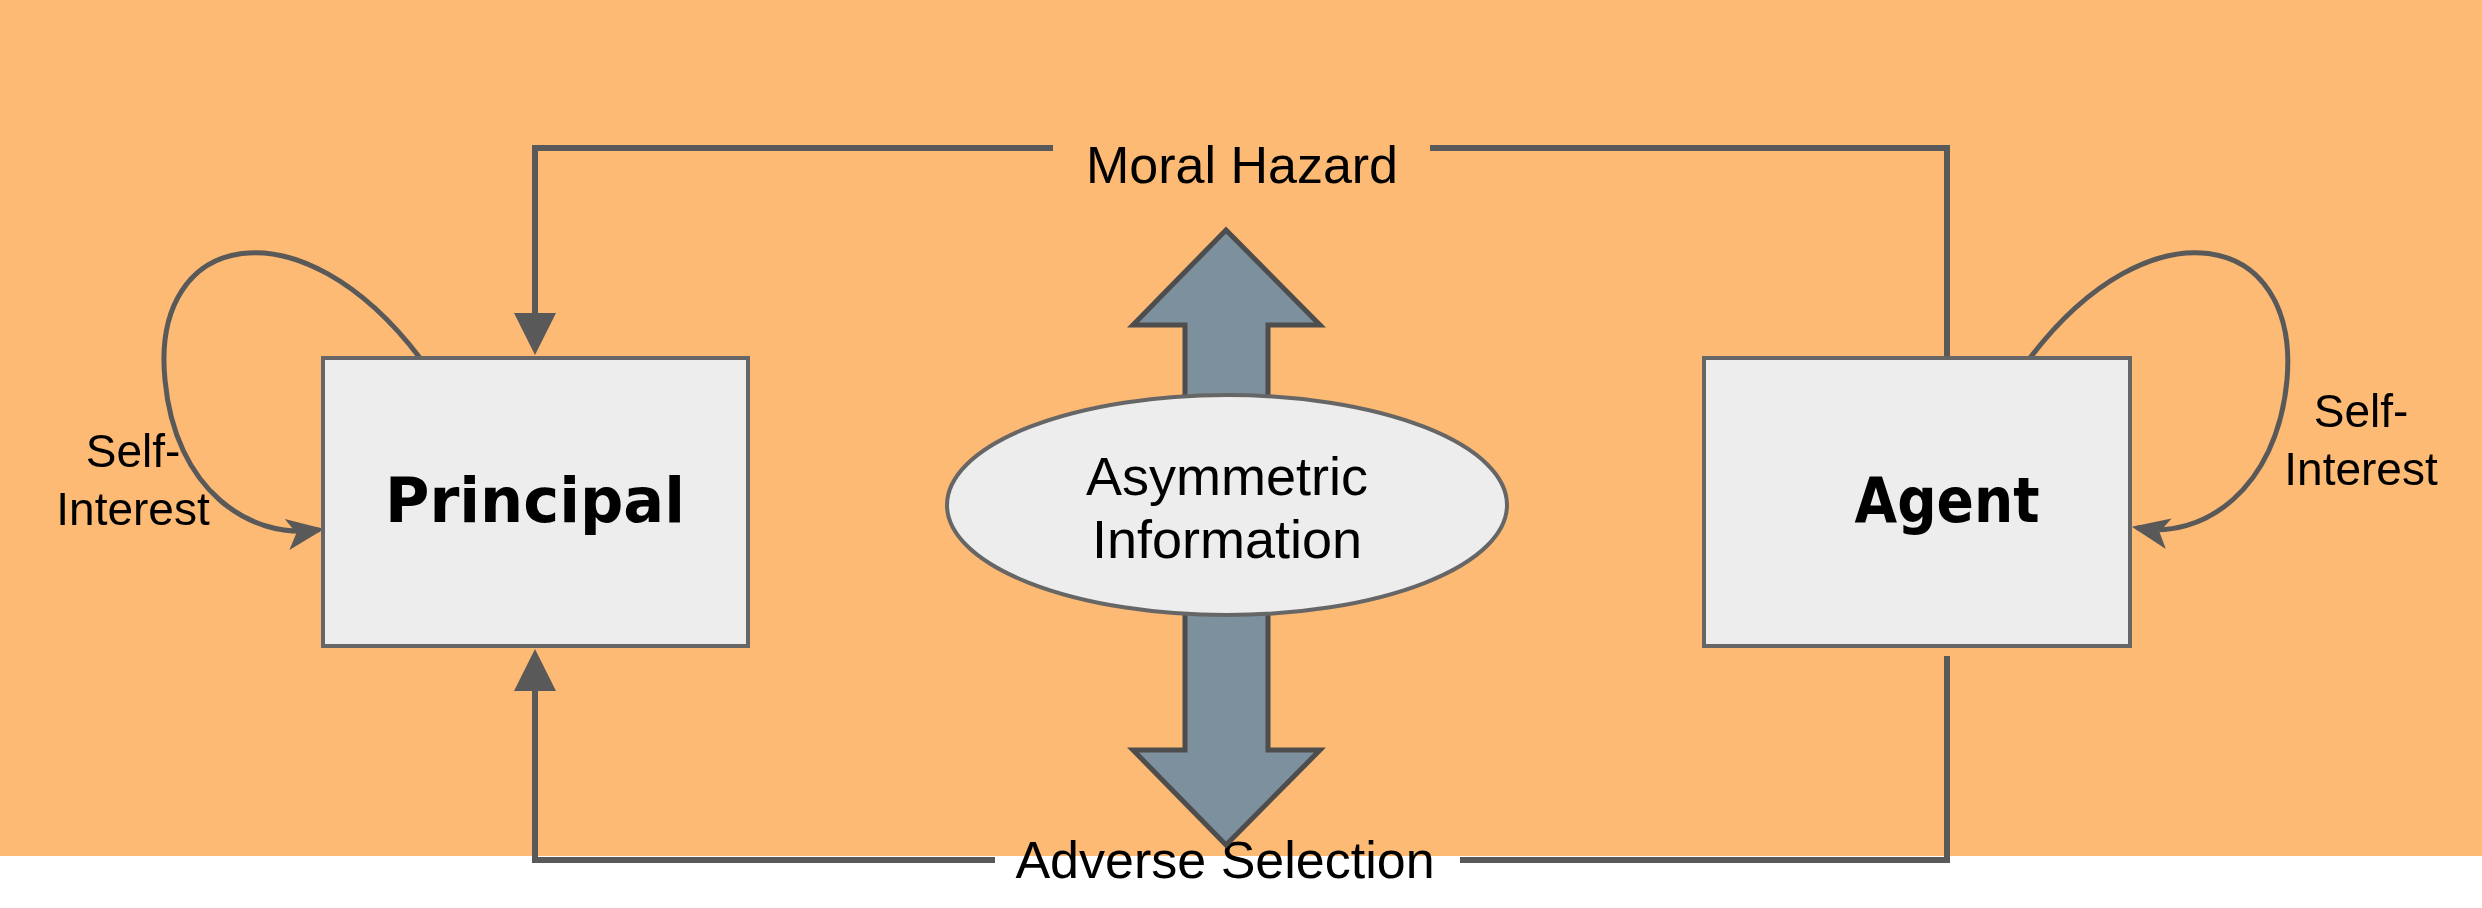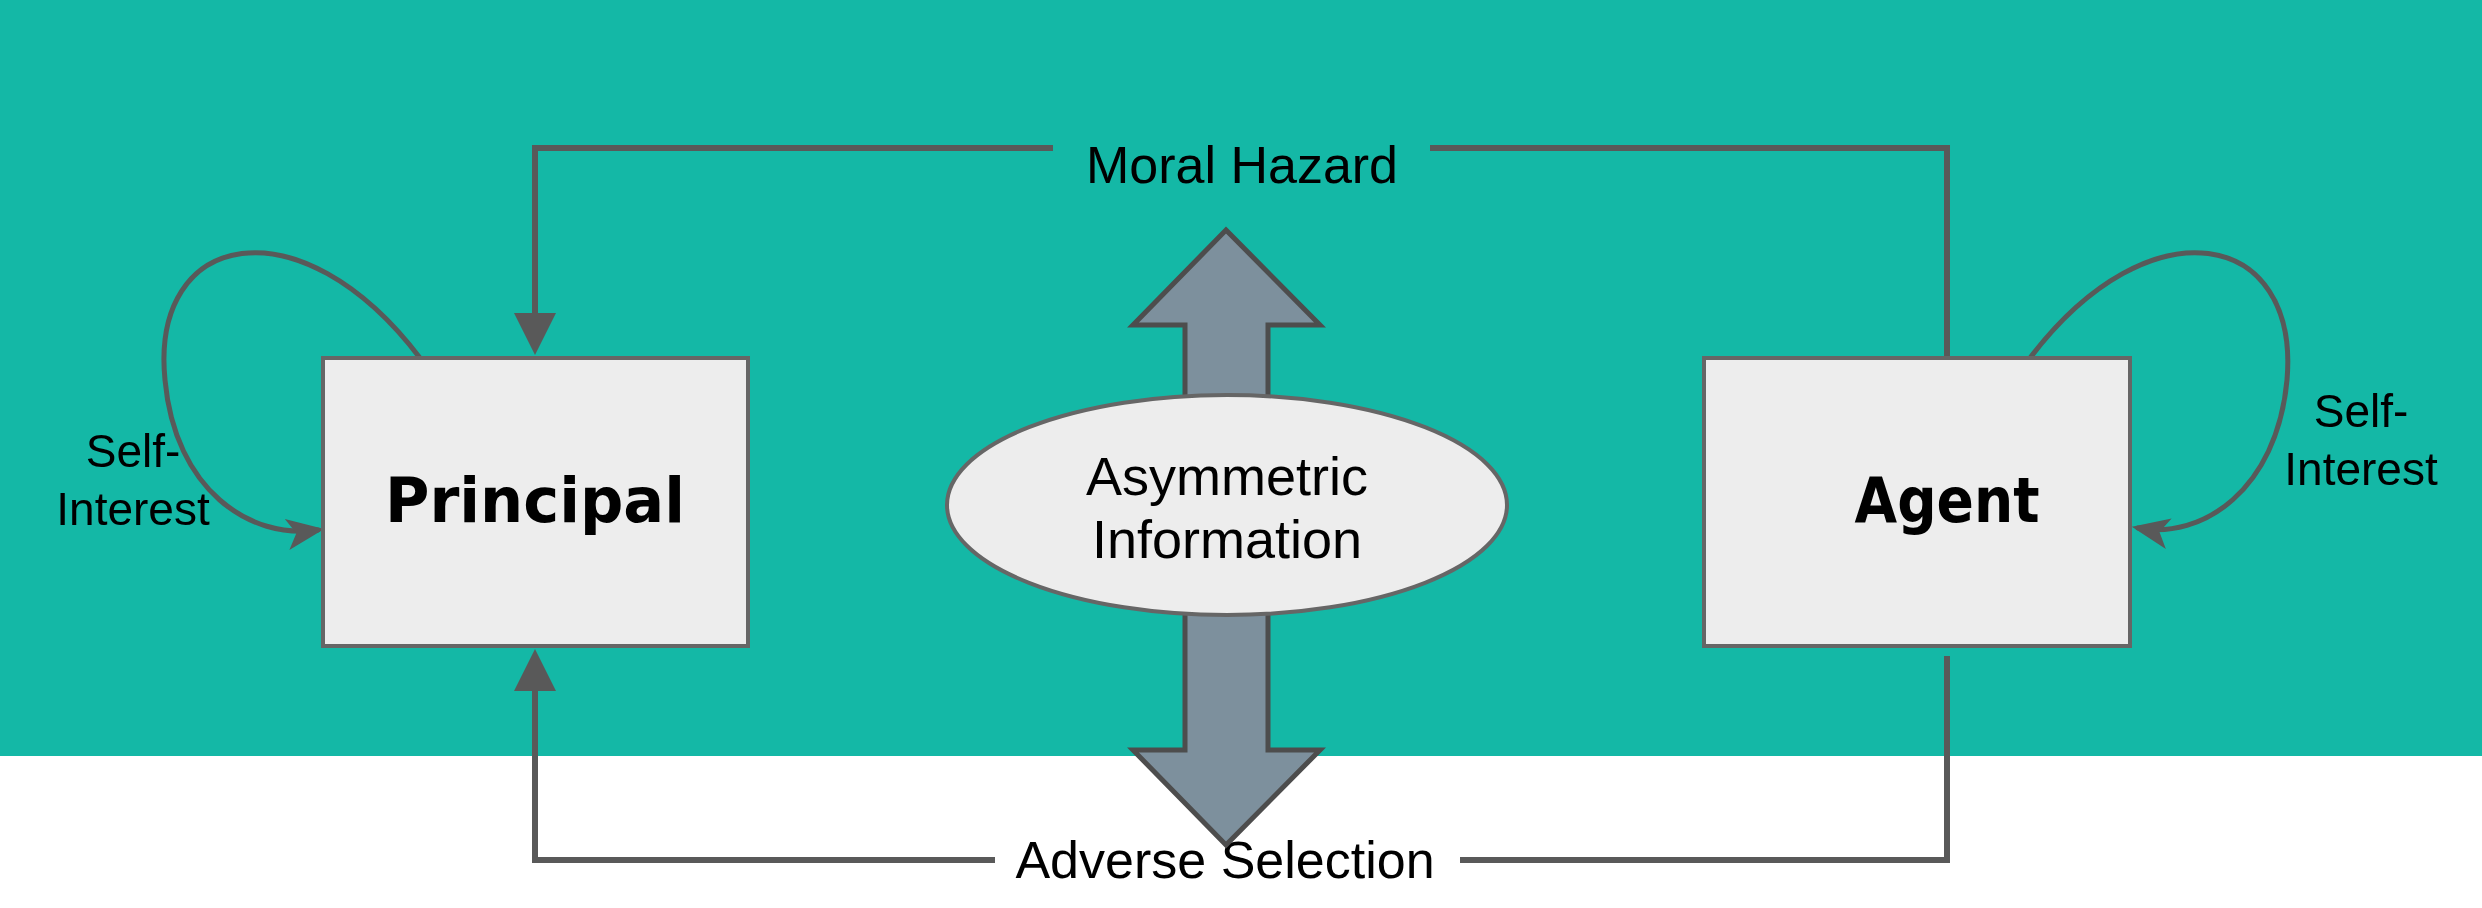--- a/index.html
+++ b/index.html
@@ -10,22 +10,22 @@
   }
   body {
     width: 2482px;
     height: 908px;
     overflow: hidden;
     font-family: "Liberation Sans", sans-serif;
   }
   #diagram-root {
     position: relative;
     width: 2482px;
-    height: 756px;
-    background: #14b8a6;
+    height: 856px;
+    background: #fdba74;
   }
   svg#diagram-svg {
     display: block;
     width: 2482px;
     height: 908px;
   }
   .node-shape {
     fill: #ededed;
     stroke: #666666;
     stroke-width: 4;

